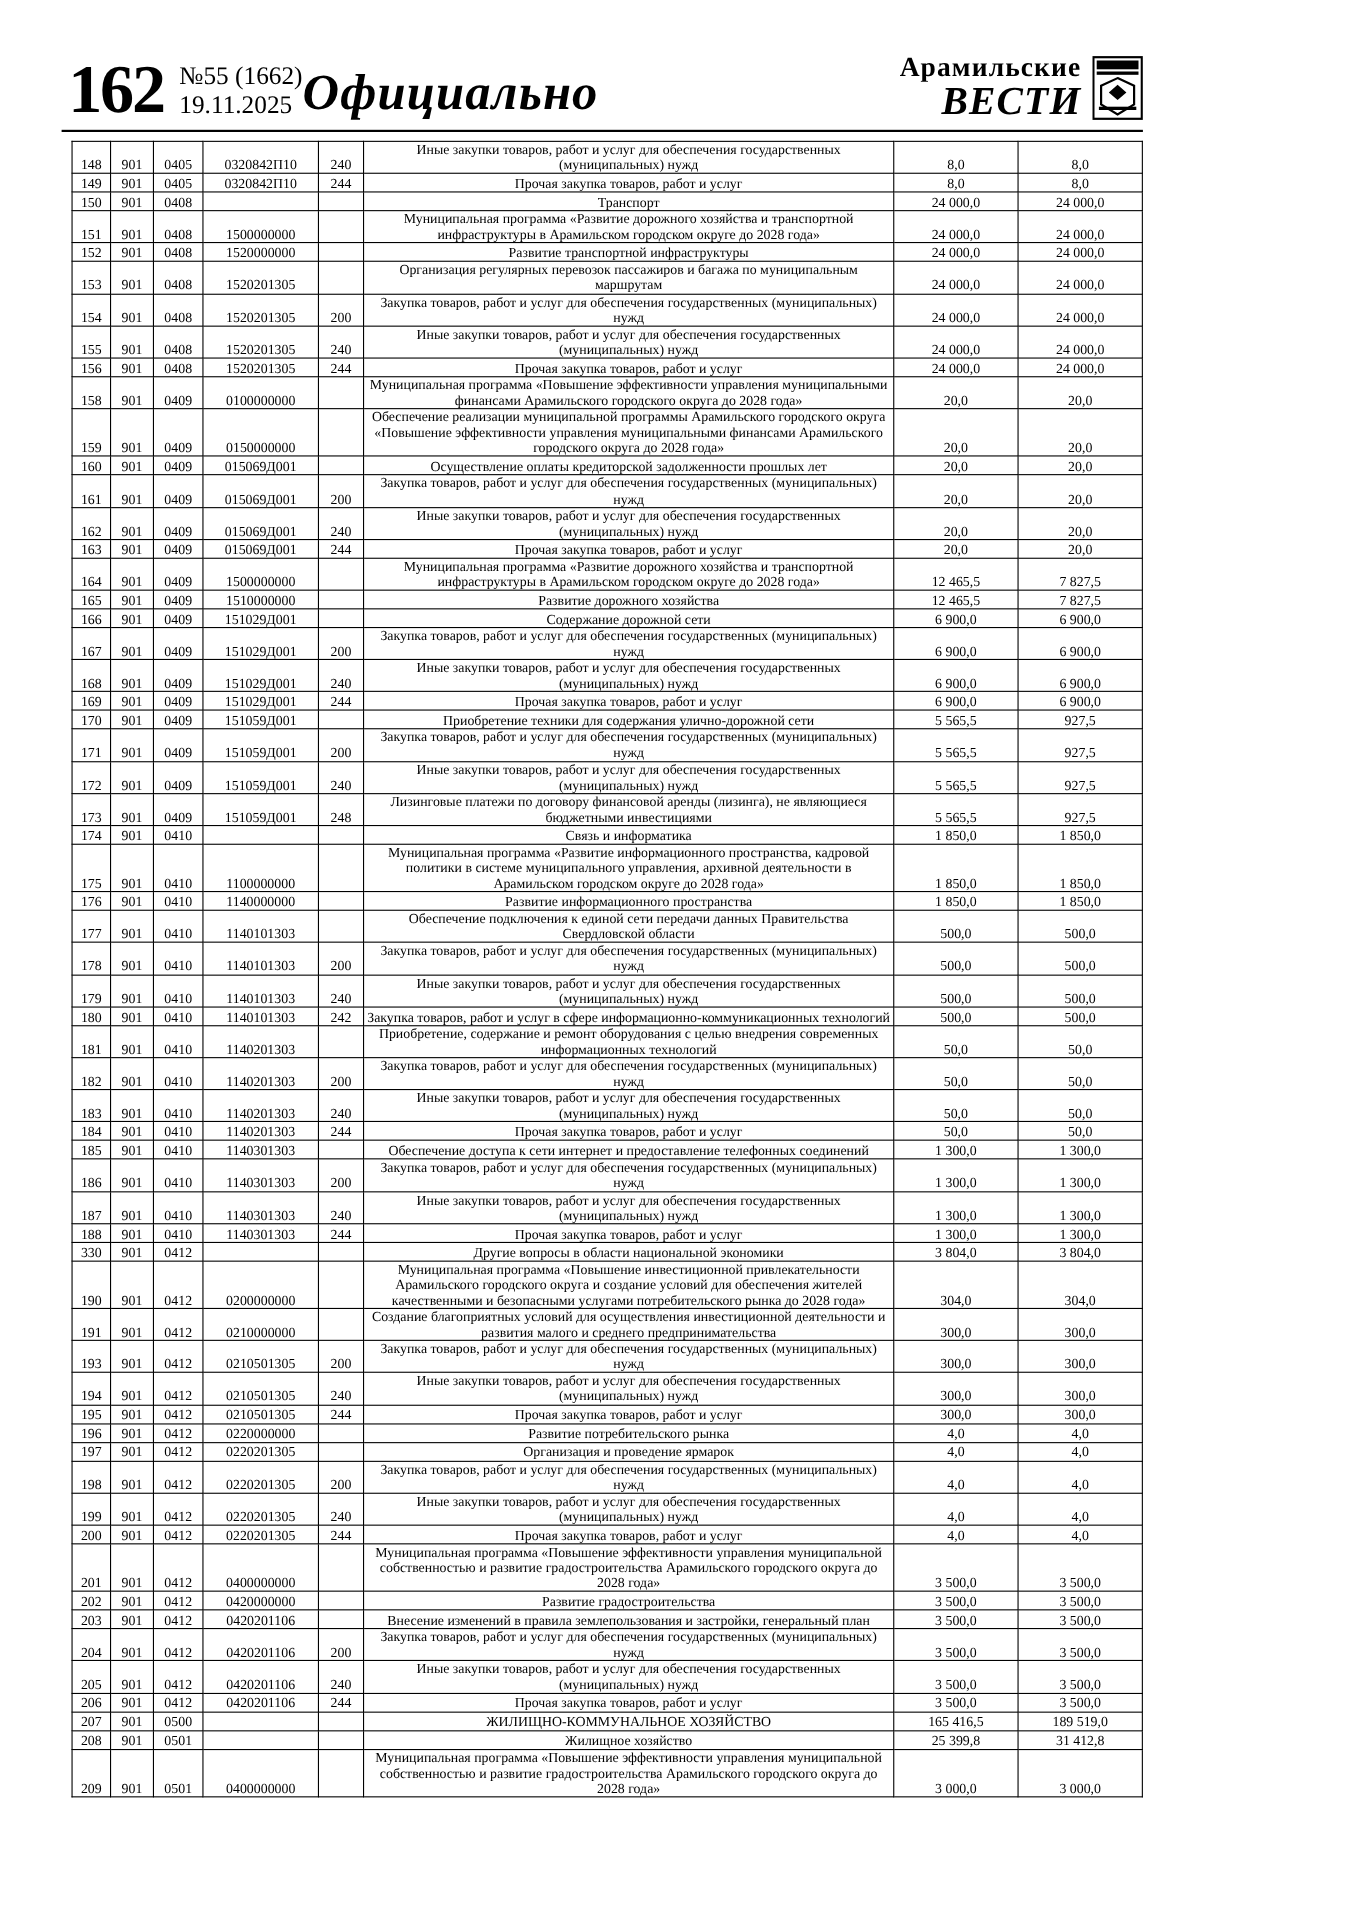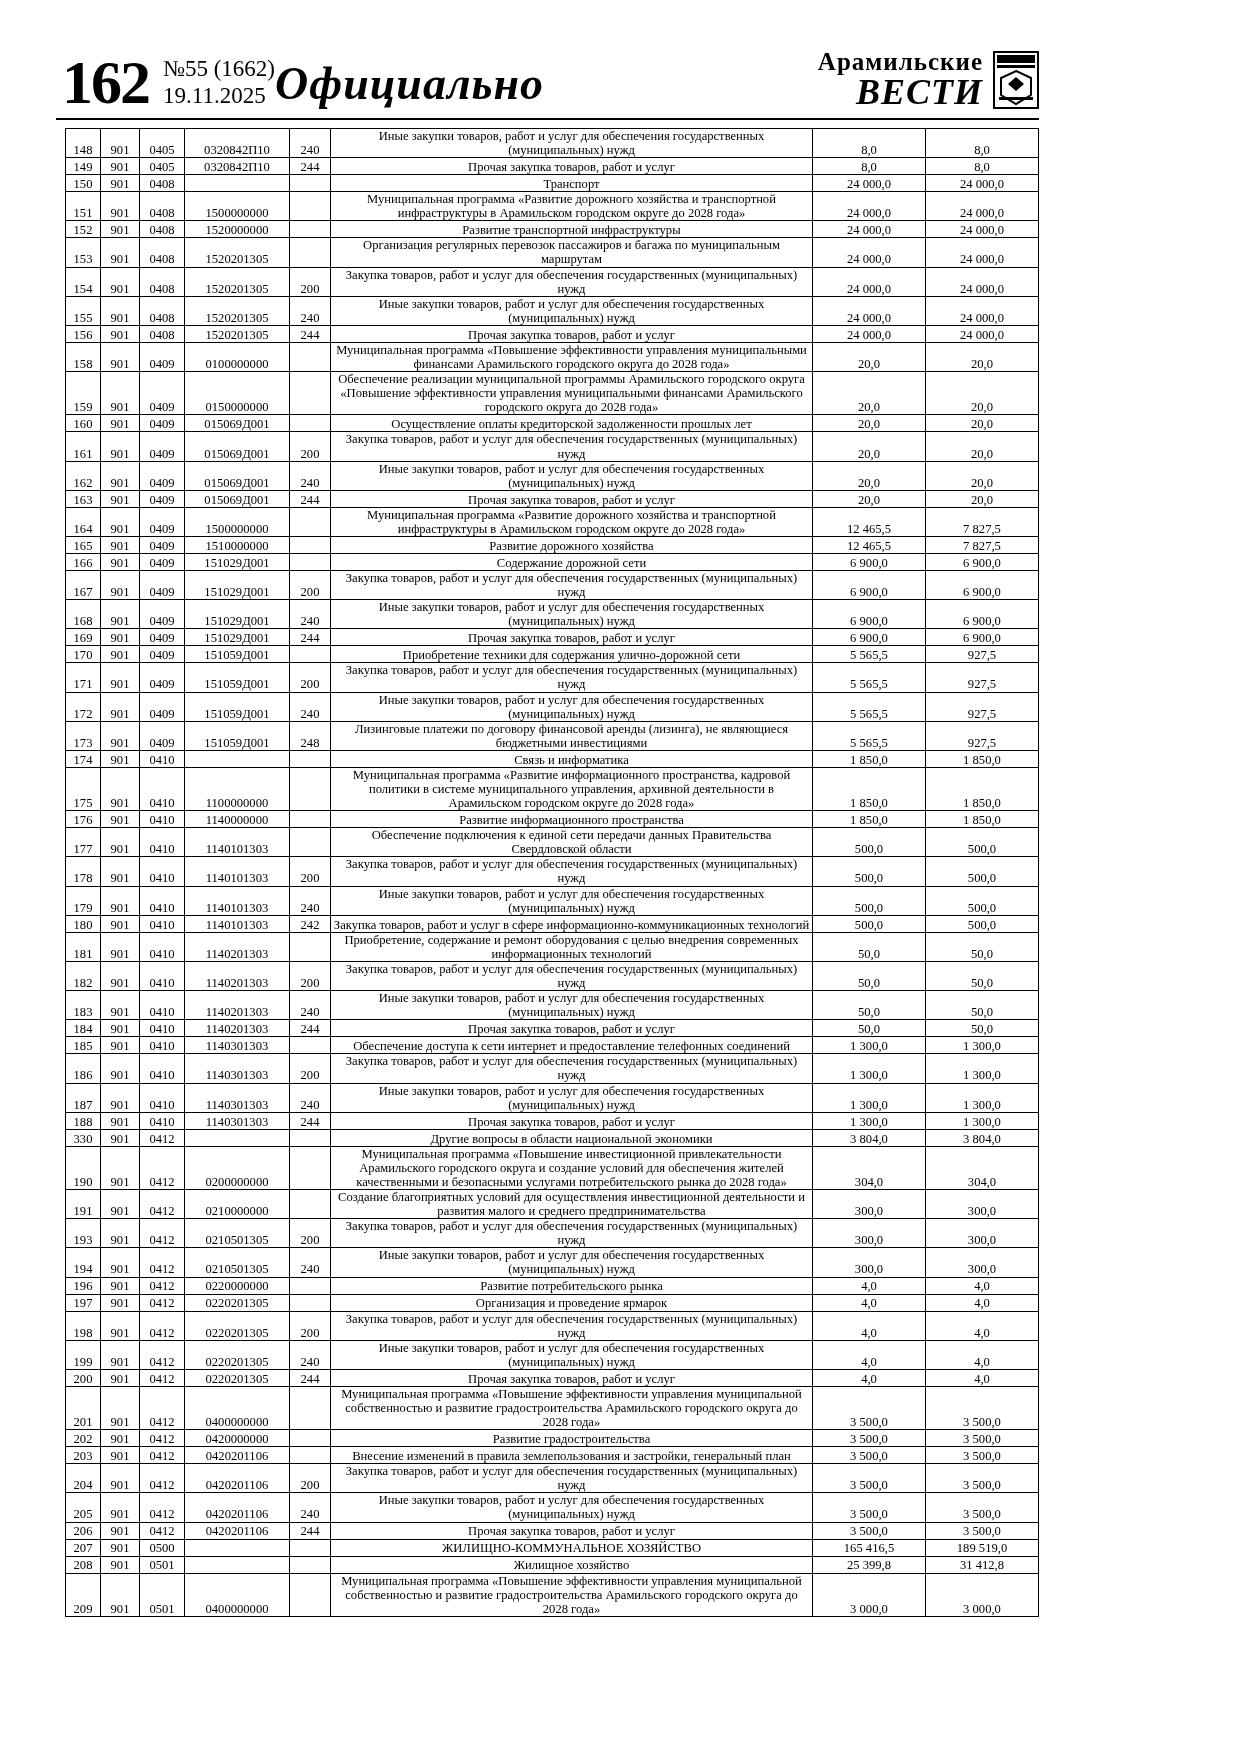--- a/index.html
+++ b/index.html
@@ -592,20 +592,30 @@
             <td class="c-n">194</td>
             <td class="c-gl">901</td>
             <td class="c-rz">0412</td>
             <td class="c-csr">0210501305</td>
             <td class="c-vr">240</td>
             <td class="c-name">Иные закупки товаров, работ и услуг для обеспечения государственных (муниципальных) нужд</td>
             <td class="c-v1">300,0</td>
             <td class="c-v2">300,0</td>
           </tr>
           <tr>
+            <td class="c-n">195</td>
+            <td class="c-gl">901</td>
+            <td class="c-rz">0412</td>
+            <td class="c-csr">0210501305</td>
+            <td class="c-vr">244</td>
+            <td class="c-name">Прочая закупка товаров, работ и услуг</td>
+            <td class="c-v1">300,0</td>
+            <td class="c-v2">300,0</td>
+          </tr>
+          <tr>
             <td class="c-n">196</td>
             <td class="c-gl">901</td>
             <td class="c-rz">0412</td>
             <td class="c-csr">0220000000</td>
             <td class="c-vr"></td>
             <td class="c-name">Развитие потребительского рынка</td>
             <td class="c-v1">4,0</td>
             <td class="c-v2">4,0</td>
           </tr>
           <tr>

